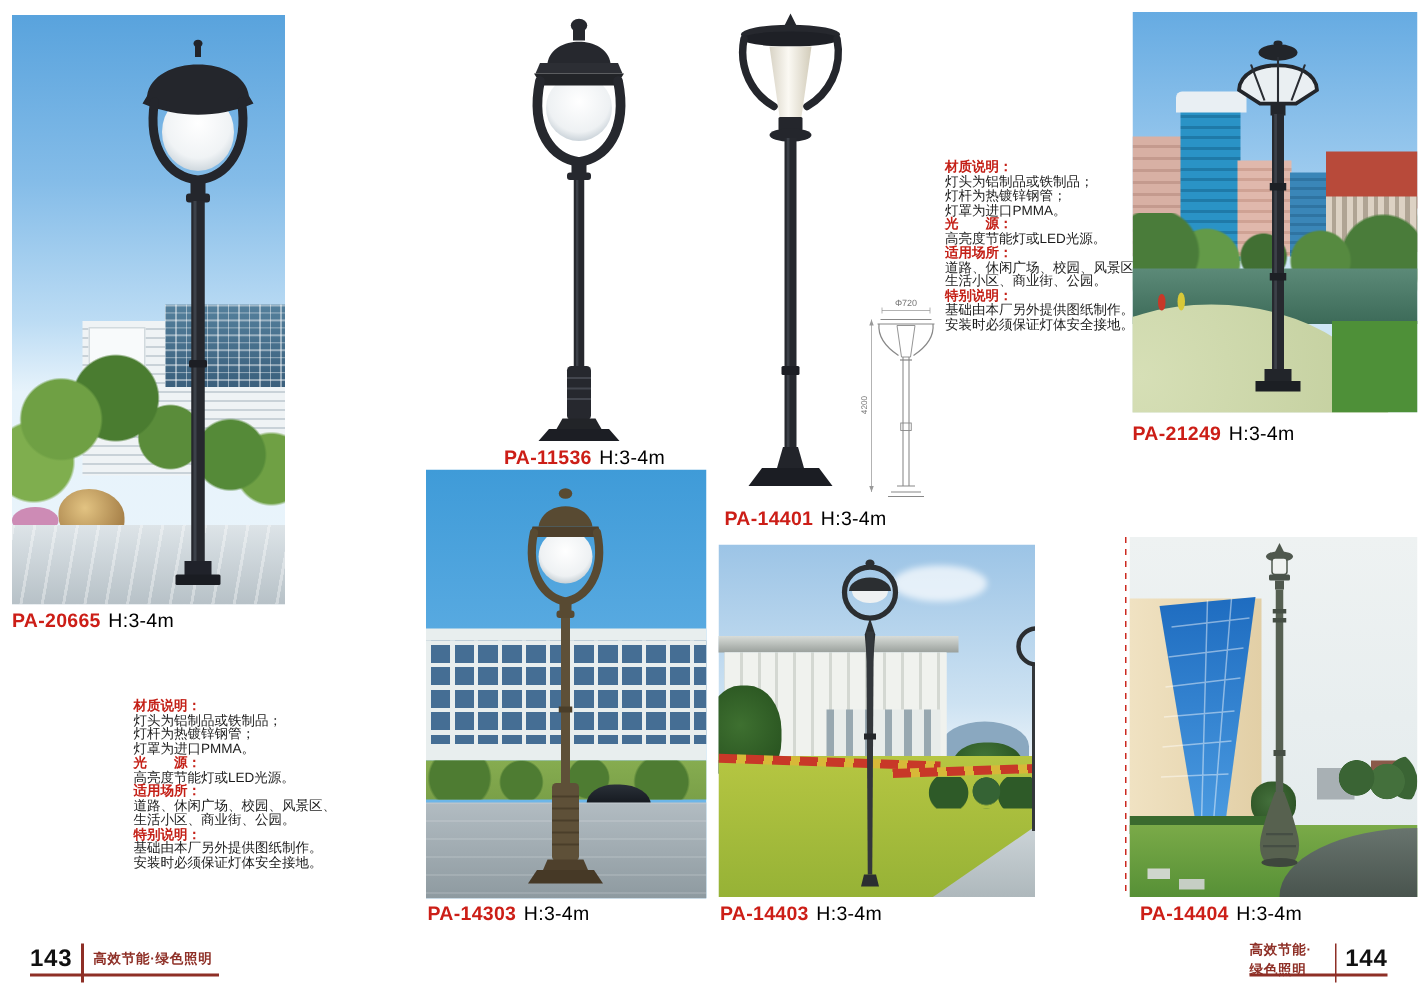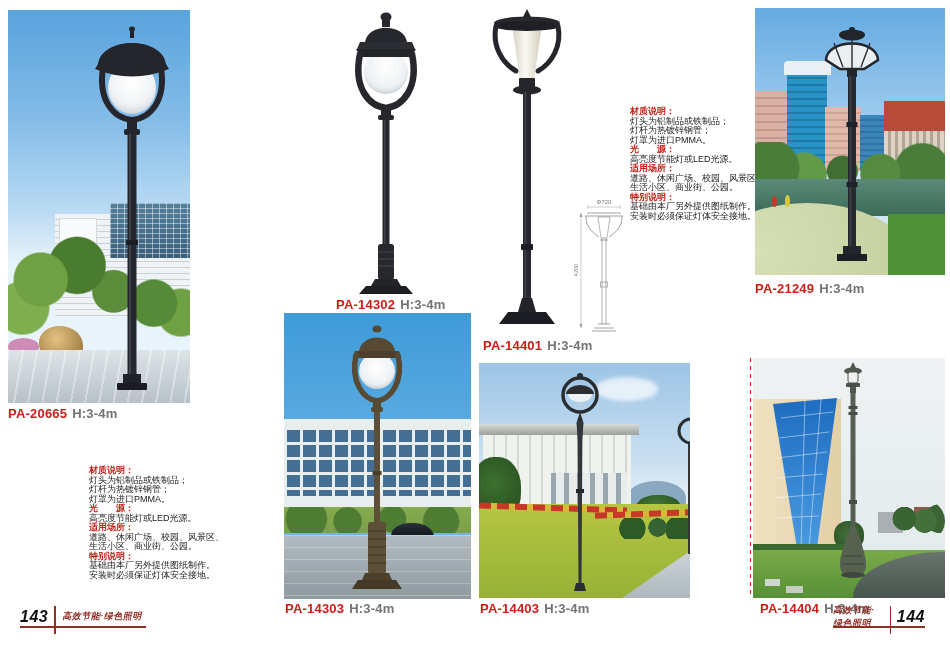--- a/index.html
+++ b/index.html
@@ -5,26 +5,26 @@
   html,body{margin:0;padding:0;}
   body{width:950px;height:655px;position:relative;background:#fff;
        font-family:"Liberation Sans","DejaVu Sans",sans-serif;overflow:hidden;}
   .abs{position:absolute;}
   .photo{position:absolute;overflow:hidden;}
   .layer{position:absolute;}
   .blob{position:absolute;border-radius:50%;}
   
   .plabel{position:absolute;font-size:13px;white-space:nowrap;letter-spacing:0.2px;}
   .pcode{color:#cc1e17;font-weight:bold;}
-  .pheight{color:#737373;margin-left:5px;font-weight:bold;}
+  .pheight{color:#000000;margin-left:5px;}
   
   .spec{position:absolute;font-size:9px;line-height:9.5px;color:#1a1a1a;width:175px;}
   .spec .h{color:#c42017;font-weight:bold;}
   
-  .footer{position:absolute;top:608px;font-style:italic;}
+  .footer{position:absolute;top:631px;}
   .frow{display:flex;align-items:center;gap:6px;height:17px;}
   .fnum{font-size:16px;font-weight:bold;color:#111;letter-spacing:0.5px;}
   .fslogan{font-size:9px;font-weight:bold;color:#8e2f26;letter-spacing:0.5px;}
   .fsep{width:2px;background:#8e2f26;align-self:stretch;margin:-2px 0 -9px 0;}
   .fline{height:2px;background:#8e2f26;margin-top:1px;}
   .dashline{position:absolute;width:1px;
     background:repeating-linear-gradient(180deg,#cc2a20 0 4px,transparent 4px 8px);}
 </style>
 </head>
 <body>
@@ -99,21 +99,21 @@
     <rect x="46" y="107" width="16" height="5" rx="2" fill="#26282e"></rect>
     <rect x="50.5" y="112" width="7" height="124" fill="#26282e"></rect>
     <rect x="52" y="112" width="1.6" height="124" fill="#3c4048"></rect>
     <rect x="46" y="236" width="16" height="36" rx="3" fill="#26282e"></rect>
     <path d="M46,244 h16 M46,251 h16 M46,258 h16" stroke="#43464e" stroke-width="1.2"></path>
     <path d="M43,271 L65,271 L69,278 L39,278 Z" fill="#222428"></path>
     <path d="M34,278 L74,278 L81,286 L27,286 Z" fill="#1c1e24"></path>
   </svg>
 </div>
 <div class="plabel" style="left:336px;top:297px;">
-  <span class="pcode">PA-14302</span><span class="pheight">H:3-4m</span>
+  <span class="pcode">PA-11536</span><span class="pheight">H:3-4m</span>
 </div>
 
 <div class="photo" style="left:475px;top:6px;width:105px;height:330px;background:#fff;">
   <svg width="105" height="330" viewBox="0 0 105 330">
     <defs>
       <linearGradient id="g3" x1="0" y1="0" x2="1" y2="0">
         <stop offset="0%" stop-color="#d8d3c5"></stop>
           <stop offset="45%" stop-color="#fbf9f3"></stop>
           <stop offset="100%" stop-color="#d2ccba"></stop>
       </linearGradient>

